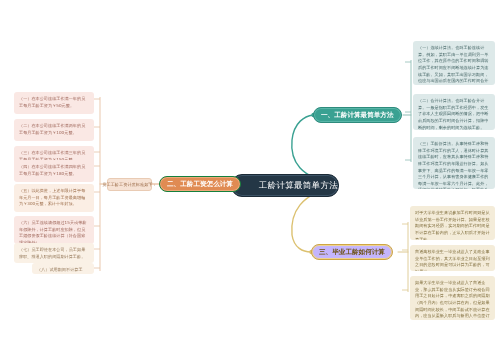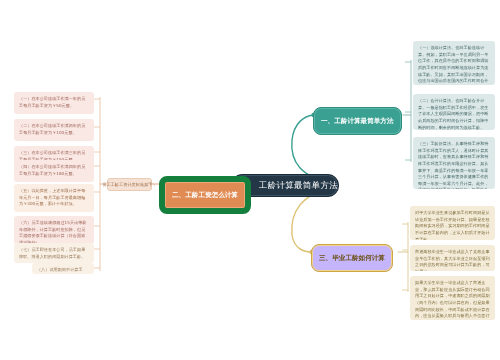--- a/index.html
+++ b/index.html
@@ -22,32 +22,32 @@
     display:flex;align-items:center;justify-content:flex-end;
     color:#ffffff;font-size:8.5px;font-weight:normal;letter-spacing:.3px;
     white-space:nowrap;
   }
 
   
   .branch{
     position:absolute;height:16px;border-radius:8px;
     display:flex;align-items:center;justify-content:center;
     font-size:6.6px;font-weight:bold;white-space:nowrap;
-    padding:13px 7px;box-sizing:border-box;
+    padding:7px 7px;box-sizing:border-box;
   }
   .branch-teal{
     background:#3aa192;border:1px solid #2e8b7d;color:#ffffff;
     box-shadow:inset 0 0 0 1px #59b6a8;
   }
   .branch-amber{
     background:#c4b5fd;border:1px solid #cfa644;color:#6b5012;
     box-shadow:inset 0 0 0 1px #eed391;
   }
   .branch-orange{
-    background:#e08b53;border:6px solid #15803d;color:#ffffff;
+    background:#e08b53;border:1px solid #15803d;color:#ffffff;
     box-shadow:inset 0 0 0 1px #eda97a;
   }
 
   
   .subnode{
     position:absolute;height:13px;border-radius:3px;
     background:#f6e2d4;border:1px solid #e9cbb4;
     display:flex;align-items:center;justify-content:center;
     color:#9a6a46;font-size:4.2px;white-space:nowrap;padding:0 3px;
     box-sizing:border-box;

